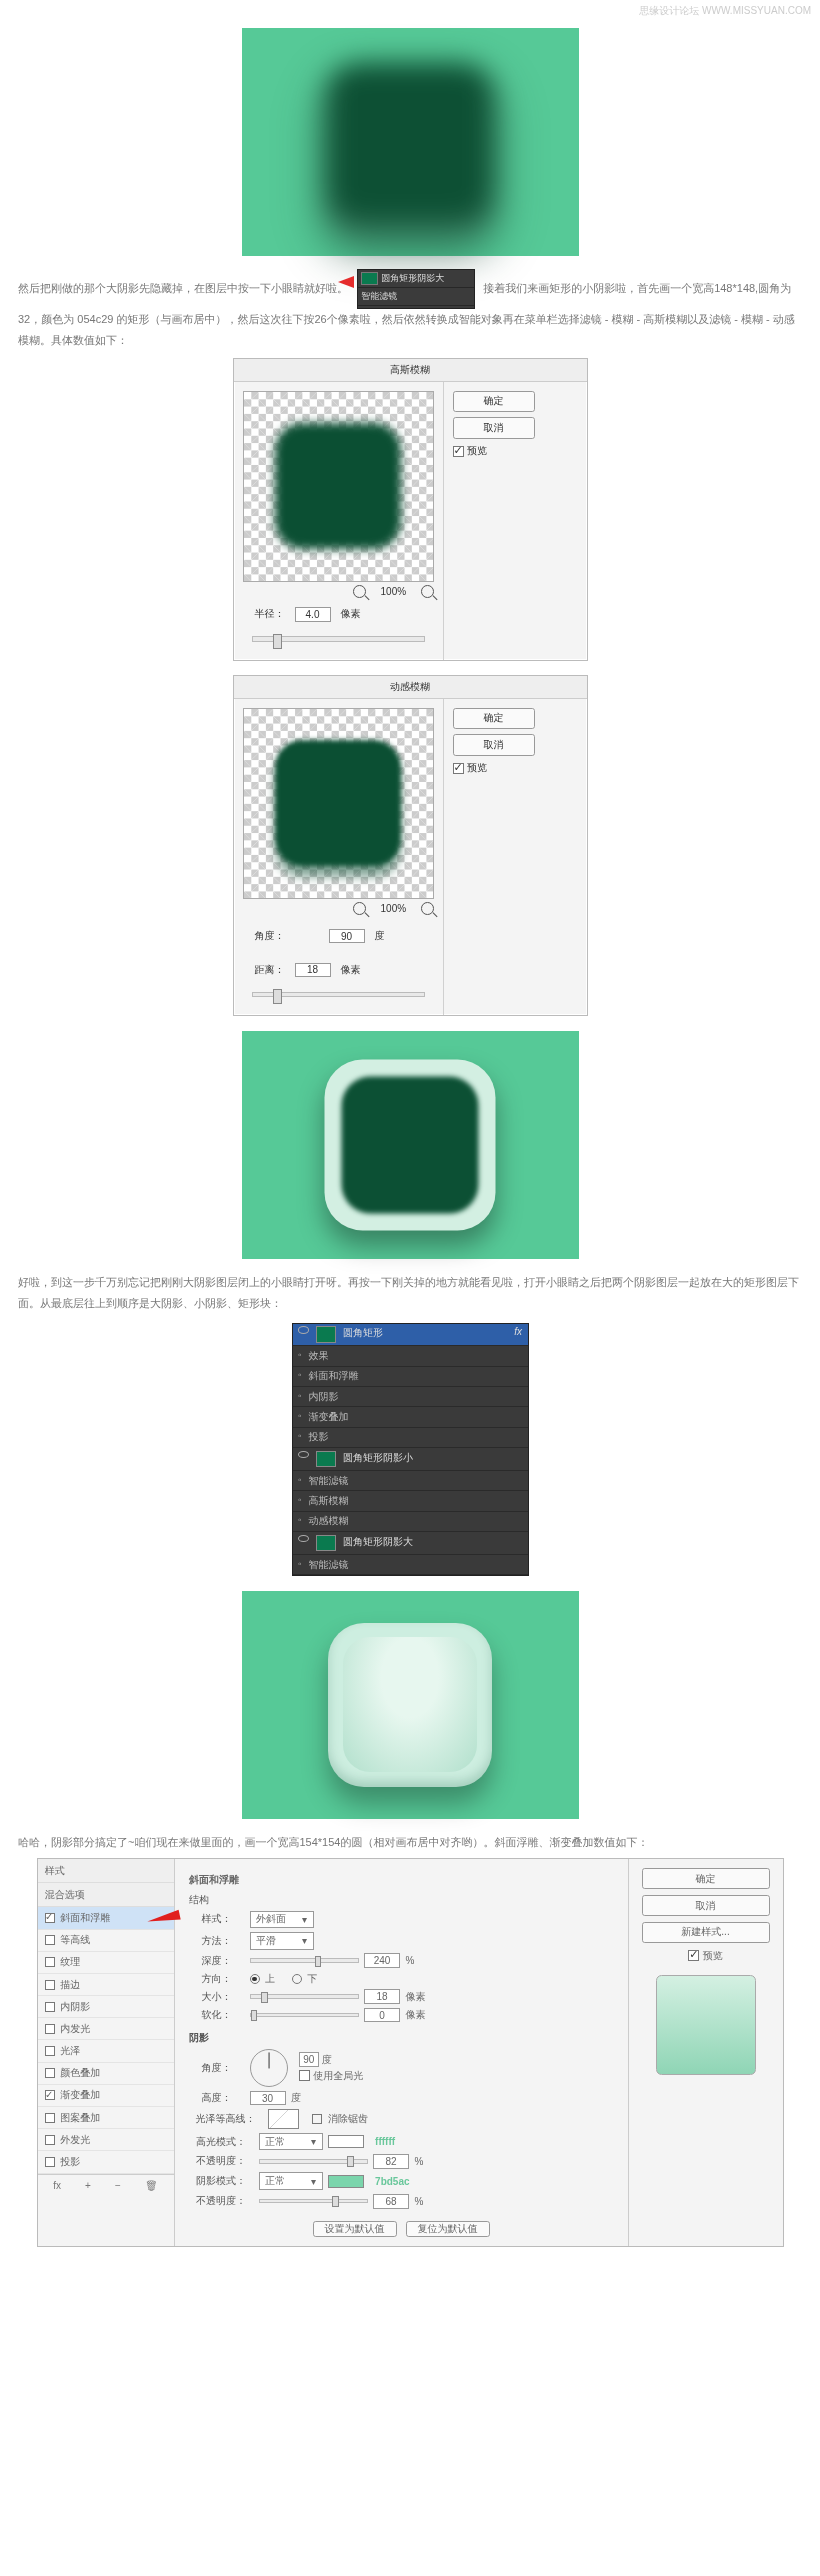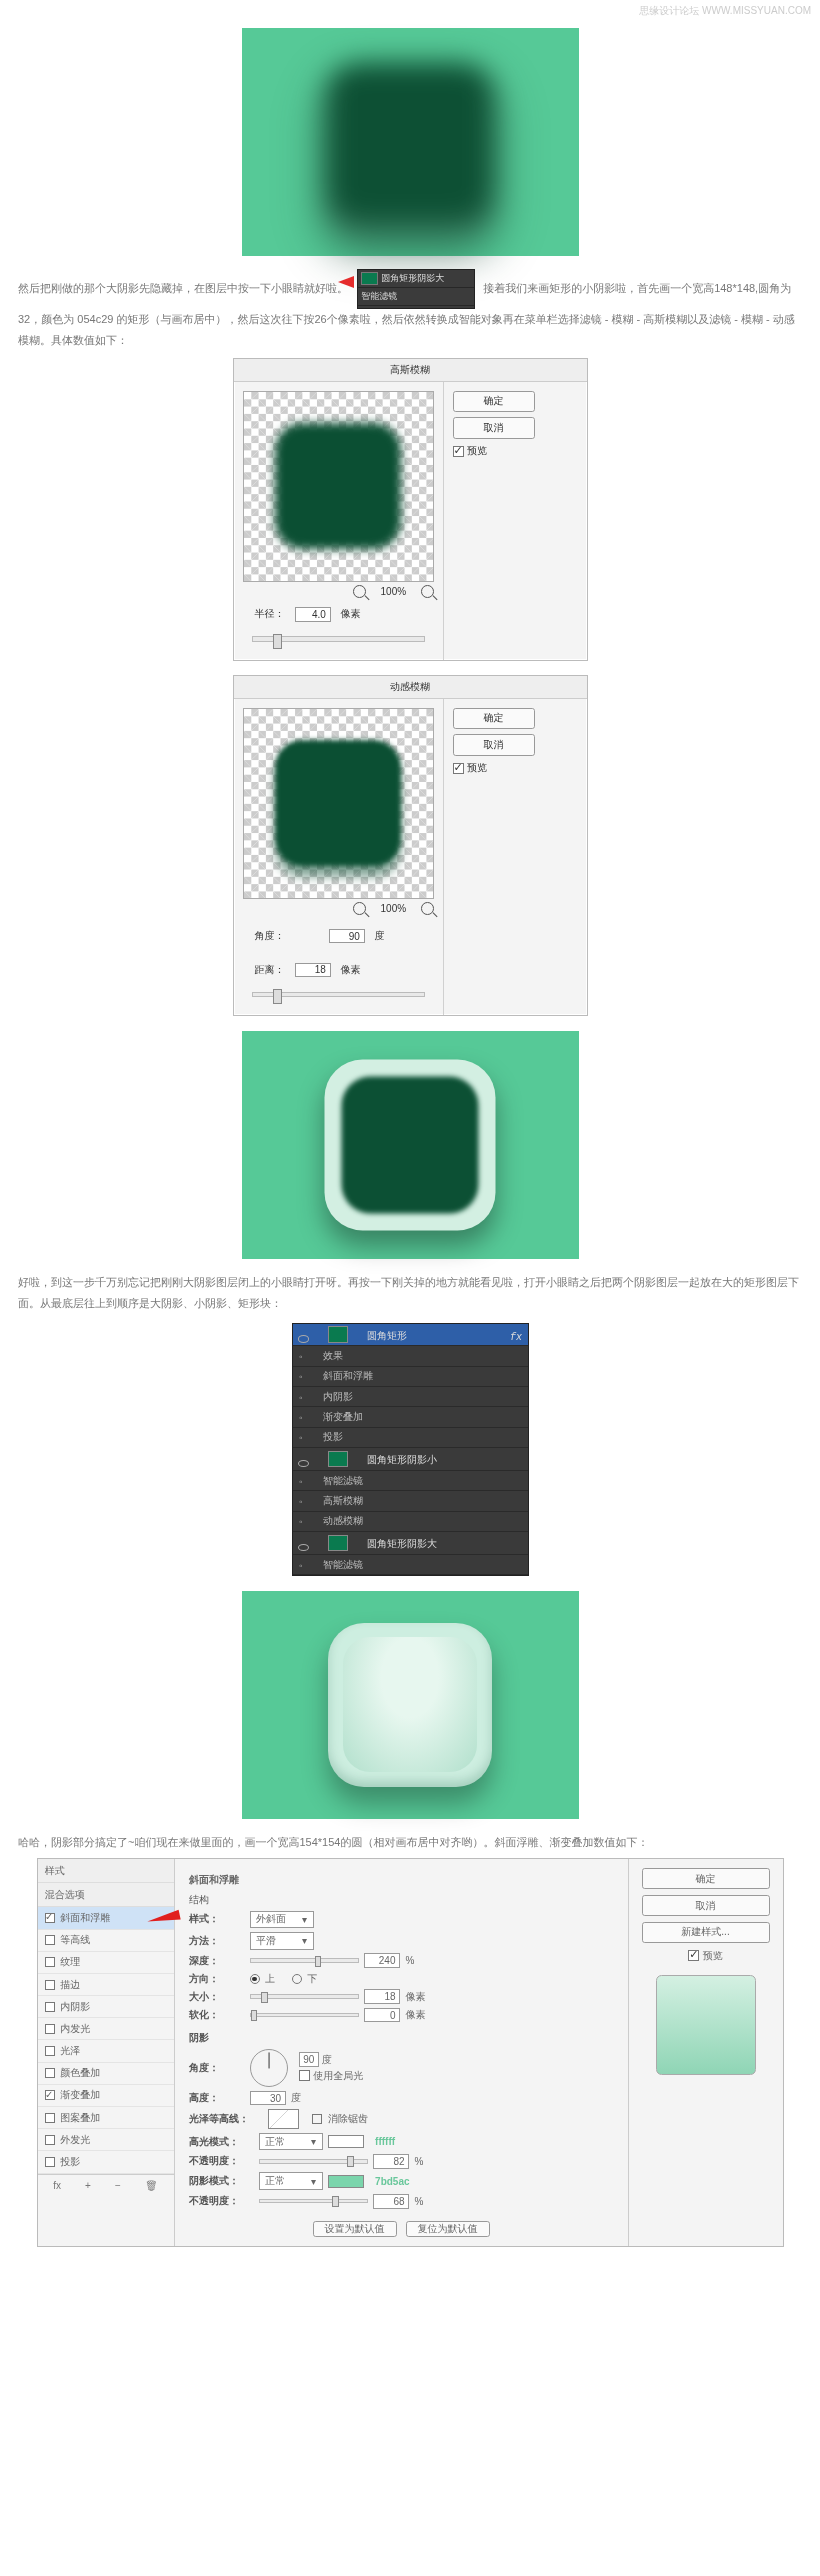--- a/index.html
+++ b/index.html
@@ -33,53 +33,53 @@
       linear-gradient(45deg,transparent 75%,#ccc 75%),linear-gradient(-45deg,transparent 75%,#ccc 75%);
     background-size: 14.6px 14.6px; background-position:0 0,0 7.3px,7.3px -7.3px,-7.3px 0; background-color:#fff;
     position: relative; border:0.9px solid #aaa;}
   .checker .blob{position:absolute;top:50%;left:50%;transform:translate(-50%,-50%);width:126px;height:126px;border-radius:27px;background:#0b4f33;filter:blur(4.6px);}
   .checker .blob.motion{filter:blur(2.7px);box-shadow:0 11px 9px rgba(11,79,51,.5);}
   .zoom-row{display:flex;align-items:center;justify-content:flex-end;gap:14.6px;padding:3.6px 0;}
   .zoom-row .mag{width:12.8px;height:12.8px;border:1.4px solid #555;border-radius:50%;position:relative;}
   .zoom-row .mag::after{content:"";position:absolute;width:5.5px;height:1.4px;background:#555;right:-4.6px;bottom:-1.8px;transform:rotate(45deg);}
   .param-row{display:flex;align-items:center;gap:10px;padding:5.5px 9px 9px;}
   .param-row label{min-width:33px;text-align:right;}
-  .txt{border:0.9px solid #999;background:#fff;padding:0.9px 3.6px;width:36px;text-align:right;font-size:10px;}
+  .txt{border:0.9px solid #999;background:#fff;padding:0.9px 3.6px;width:36px;text-align:center;font-size:10px;}
   .slider{flex:1;height:5.5px;background:#e9e9e9;border:0.9px solid #bbb;position:relative;margin:5.5px 9px 9px;}
   .slider::after{content:"";position:absolute;top:-3.6px;left:12%;width:7.3px;height:12.8px;background:#ddd;border:0.9px solid #888;}
   .dlg-side{padding:9px;width:100px;border-left:0.9px solid #d0d0d0;}
   .btn{display:block;width:82px;text-align:center;padding:2.7px 0;border:0.9px solid #999;background:#fafafa;margin-bottom:5.5px;border-radius:2.7px;}
   .chk{display:flex;align-items:center;gap:3.6px;margin-top:3.6px;}
   .chk .box{width:11px;height:11px;border:0.9px solid #777;background:#fff;position:relative;}
   .chk .box.on::after{content:"✓";position:absolute;top:-2.7px;left:0;font-size:11px;color:#333;}
 
   
   .layers-panel{width:237px;background:#3a3a3a;margin:9px auto 14.6px;color:#ddd;font-size:10px;border:0.9px solid #222;}
-  .layers-panel .lrow{display:flex;align-items:flex-end;padding:2.7px 5.5px;border-bottom:0.9px solid #2a2a2a;gap:19px;font-family:Liberation Mono, monospace;}
+  .layers-panel .lrow{display:flex;align-items:flex-start;padding:2.7px 5.5px;border-bottom:0.9px solid #2a2a2a;gap:7px;}
   .layers-panel .lrow.sel{background:#2e5fa8;}
   .layers-panel .eye{width:11px;height:7.3px;border:0.9px solid #aaa;border-radius:50%;}
   .layers-panel .lthumb{width:20px;height:16.4px;background:#0a7a4f;border:0.9px solid #888;}
   .layers-panel .sub{color:#bbb;}
   .layers-panel .sub::before{content:"◦ ";}
 
   
   .lsd{width:747px;margin:5.5px auto 18px;border:0.9px solid #bbb;background:#f4f4f4;font-size:10px;}
   .lsd-title{background:#eee;text-align:center;padding:3.6px;border-bottom:0.9px solid #ccc;}
   .lsd-body{display:flex;}
   .lsd-left{width:137px;border-right:0.9px solid #ccc;}
   .lsd-left .hd{padding:4.6px 7.3px;border-bottom:0.9px solid #ddd;background:#efefef;}
   .lsd-left .opt{display:flex;align-items:center;gap:5.5px;padding:3.6px 7.3px;border-bottom:0.9px solid #e4e4e4;}
   .lsd-left .opt.sel{background:#cfe2f6;}
   .lsd-left .cb{width:10px;height:10px;border:0.9px solid #777;background:#fff;position:relative;}
   .lsd-left .cb.on::after{content:"✓";position:absolute;top:-2.7px;left:-0.9px;font-size:10px;}
   .lsd-left .footer{display:flex;justify-content:space-around;padding:5.5px 3.6px;border-top:0.9px solid #ccc;color:#777;}
   .lsd-mid{flex:1;padding:9px 14.6px;}
   .lsd-mid .sec{font-weight:bold;margin:5.5px 0 3.6px;}
   .lsd-mid .frow{display:flex;align-items:center;gap:5.5px;margin:3.6px 0;}
-  .lsd-mid .frow label{width:55px;text-align:left;color:#555;font-weight:bold;}
+  .lsd-mid .frow label{width:55px;text-align:center;color:#555;}
   .lsd-mid .sel{border:0.9px solid #999;background:#fff;padding:0.9px 5.5px;min-width:64px;display:inline-flex;align-items:center;justify-content:space-between;}
   .lsd-mid .rng{width:109px;height:4.6px;background:#eaeaea;border:0.9px solid #bbb;position:relative;}
   .lsd-mid .rng .th{position:absolute;top:-3.6px;width:6.4px;height:11px;background:#ddd;border:0.9px solid #888;}
   .lsd-mid .swatch{width:36px;height:12.8px;border:0.9px solid #888;}
   .lsd-mid .radio{width:10px;height:10px;border:0.9px solid #777;border-radius:50%;display:inline-block;position:relative;}
   .lsd-mid .radio.on::after{content:"";position:absolute;inset:1.8px;border-radius:50%;background:#333;}
   .lsd-mid .anglectl{width:38px;height:38px;border:0.9px solid #999;border-radius:50%;position:relative;margin-right:5.5px;}
   .lsd-mid .anglectl::after{content:"";position:absolute;top:50%;left:50%;width:16.4px;height:0.9px;background:#333;transform-origin:left;transform:rotate(-90deg);}
   .lsd-mid .contour{width:31px;height:20px;border:0.9px solid #888;background:linear-gradient(135deg,#fff 40%,#999 41%,#fff 42% 100%);}
   .lsd-mid .btnrow{display:flex;gap:9px;justify-content:center;margin-top:12.8px;}

